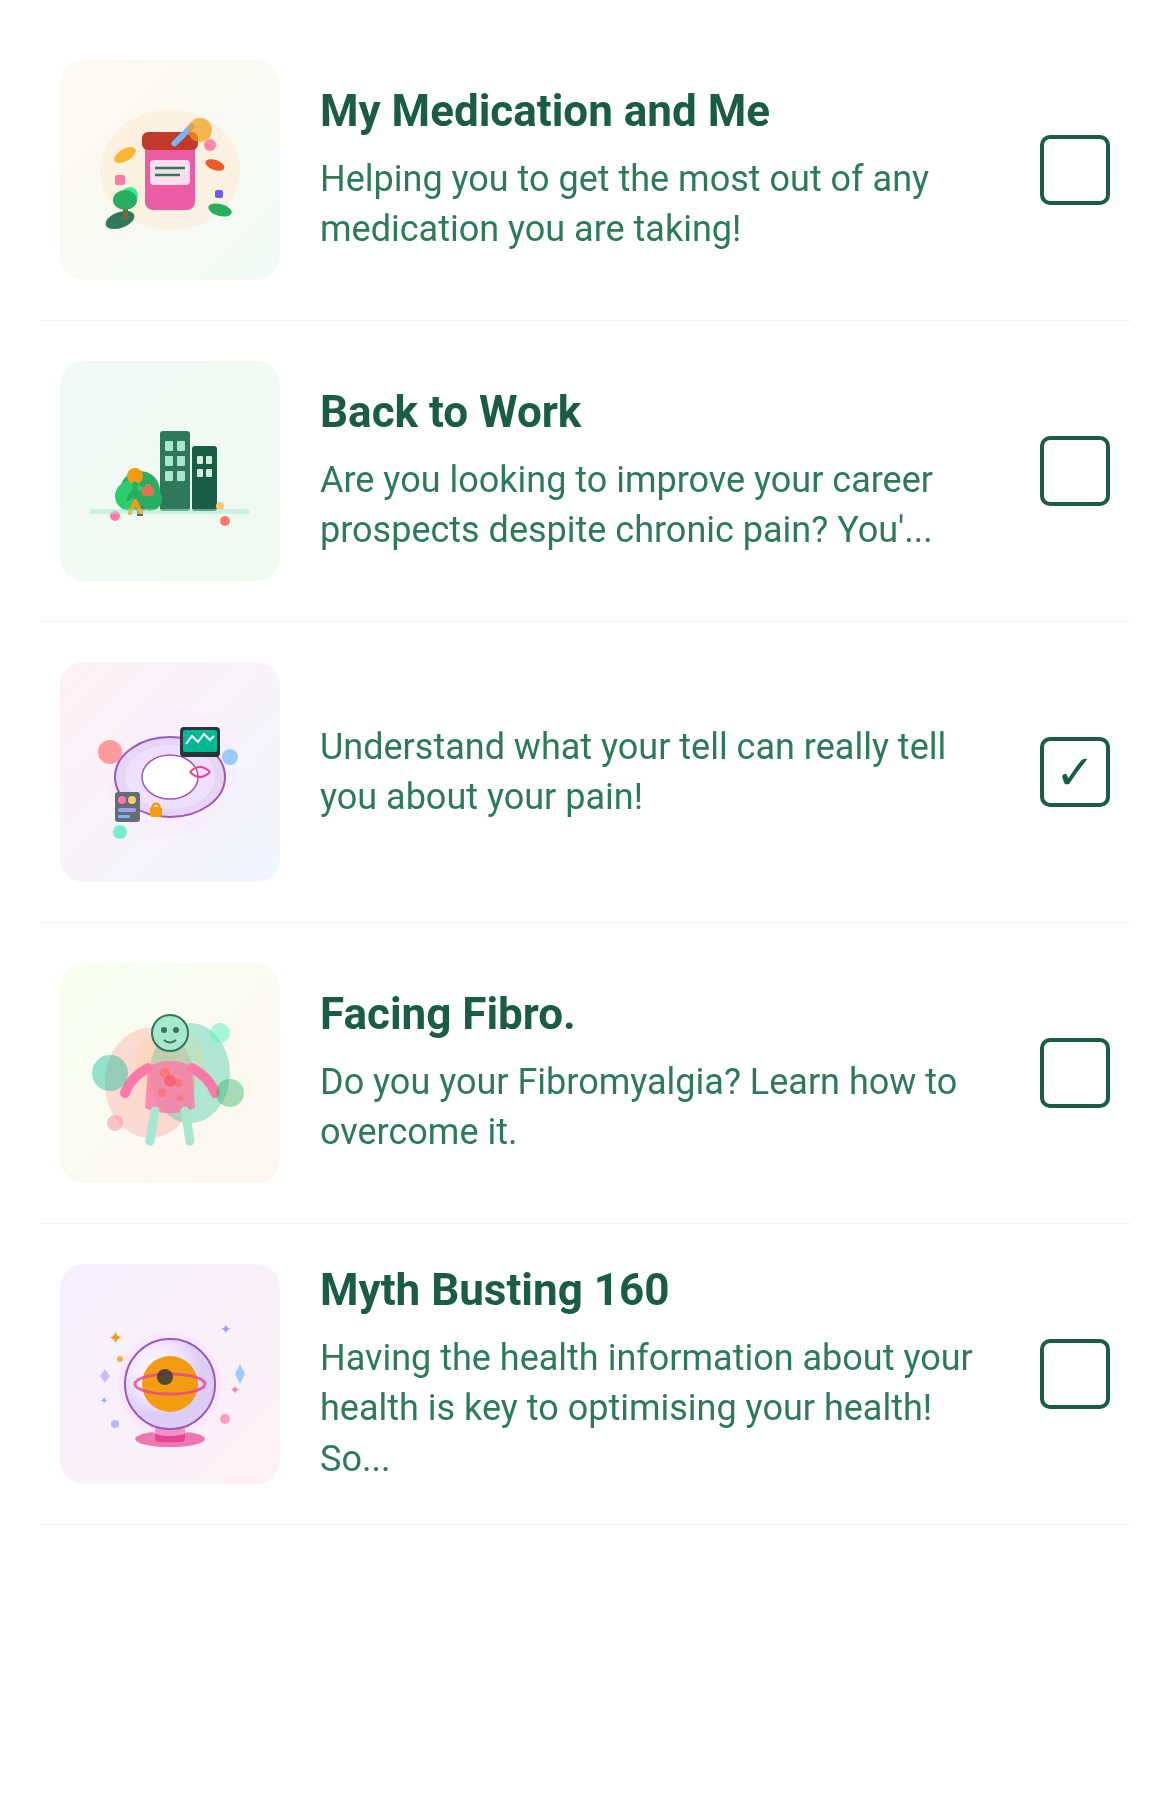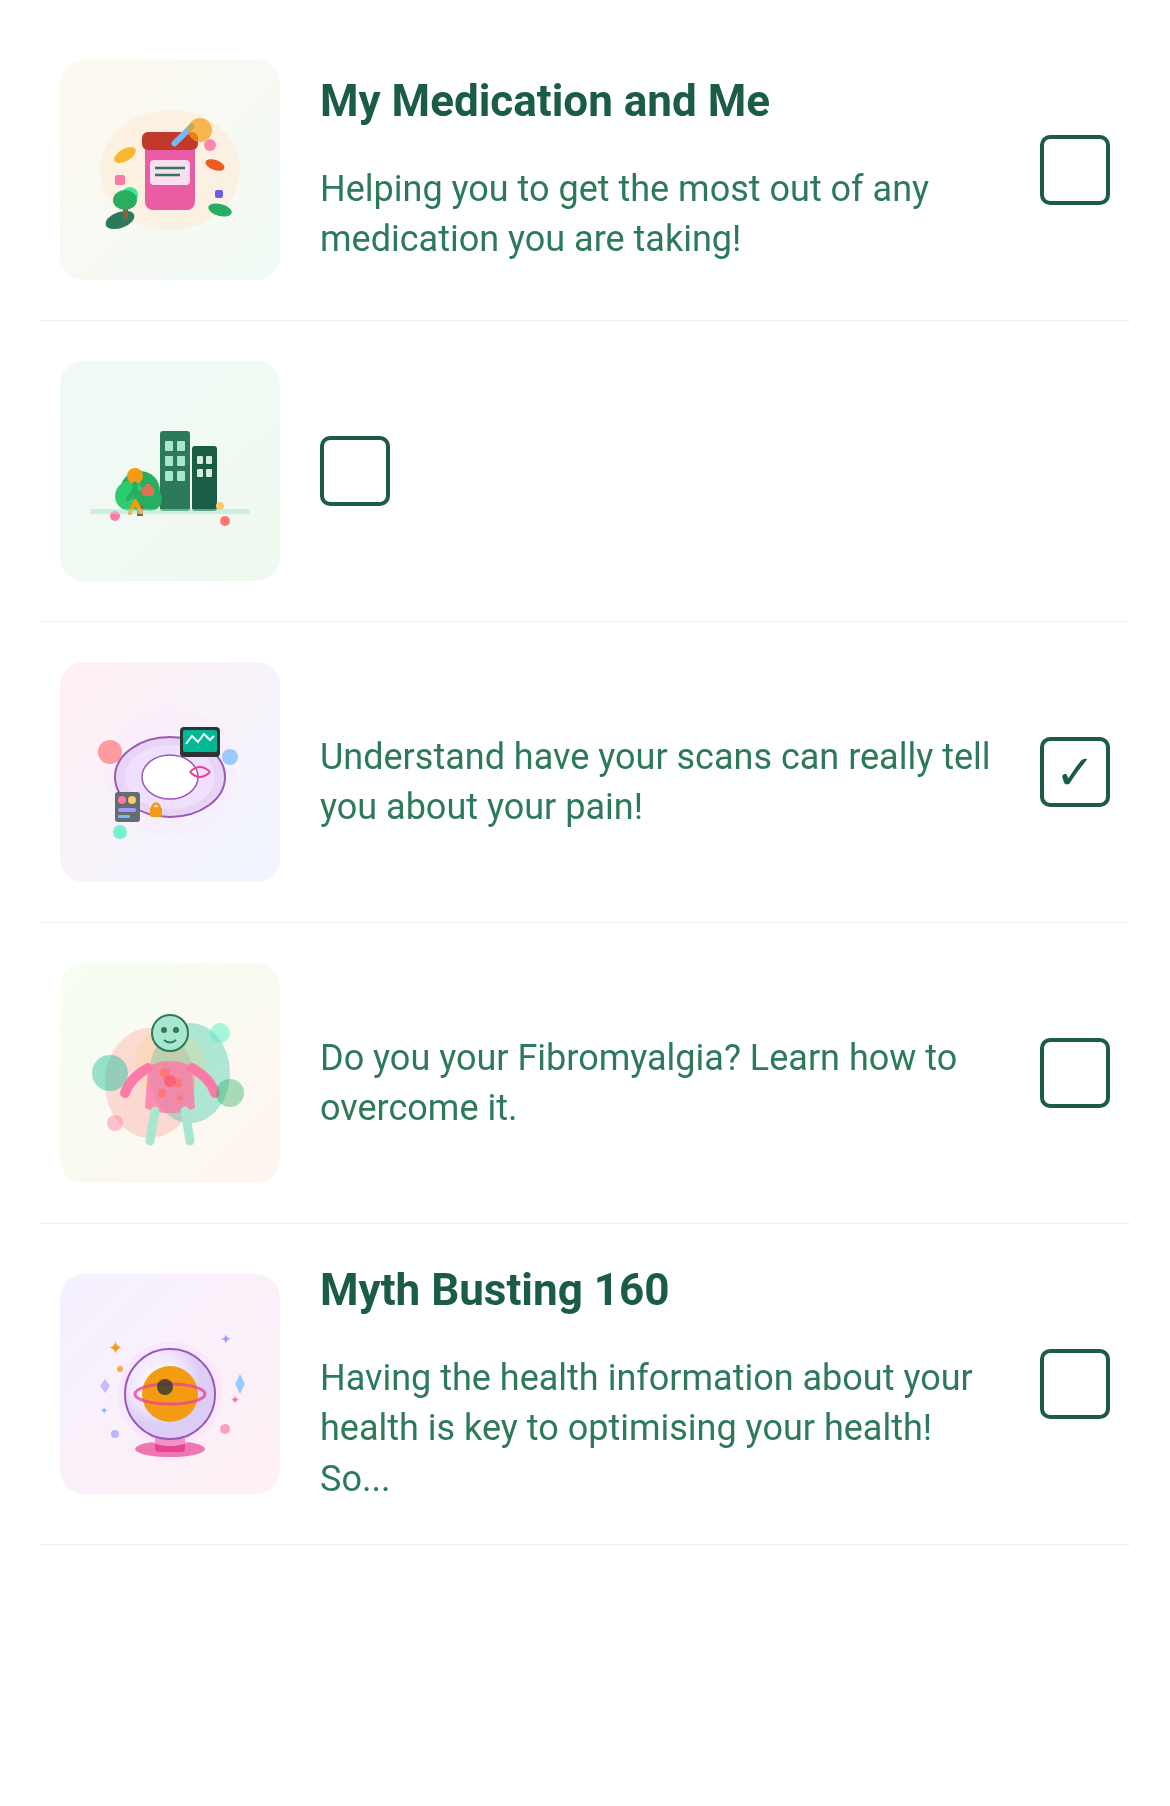--- a/index.html
+++ b/index.html
@@ -55,21 +55,20 @@
       font-size: 44px;
       font-weight: 700;
       color: #1a5c46;
       line-height: 1.2;
     }
 
     .item-description {
       font-size: 36px;
       color: #2d7a5a;
       line-height: 1.4;
-      margin-top: 20px;
     }
 
     .item-checkbox {
       width: 70px;
       height: 70px;
       border: 4px solid #1a5c46;
       border-radius: 10px;
       flex-shrink: 0;
       display: flex;
       align-items: center;
@@ -192,20 +191,24 @@
     <rect x="52" y="96" width="12" height="9" rx="2" fill="#e17055"></rect>
     <rect x="55" y="93" width="6" height="4" rx="1" fill="#e17055"></rect>
 
     <circle cx="25" cy="125" r="5" fill="#fd79a8"></circle>
     <circle cx="130" cy="115" r="4" fill="#fdcb6e"></circle>
     <circle cx="135" cy="130" r="5" fill="#ff7675"></circle>
 
     <rect x="0" y="118" width="160" height="5" rx="2" fill="#a8e6cf" opacity="0.5"></rect>
   </svg>
     </div>
+    <div class="item-content">
+      <div class="item-title">Back to Work</div>
+      <div class="item-description">Are you looking to improve your career prospects despite chronic pain? You'...</div>
+    </div>
     <div class="item-checkbox ">
       
     </div>
   </div>
     <div class="list-item">
     <div class="item-image img-scanning">
       <svg width="160" height="160" viewBox="0 0 160 160" xmlns="http://www.w3.org/2000/svg">
 
     <circle cx="80" cy="80" r="65" fill="#f8e8ff" opacity="0.3"></circle>
 
@@ -229,21 +232,21 @@
 
     <circle cx="20" cy="60" r="12" fill="#ff7675" opacity="0.7"></circle>
     <circle cx="140" cy="65" r="8" fill="#74b9ff" opacity="0.7"></circle>
     <circle cx="30" cy="140" r="7" fill="#55efc4" opacity="0.8"></circle>
 
     <path d="M100 80 Q110 70 120 80" fill="none" stroke="#e84393" stroke-width="2"></path>
     <path d="M100 80 Q110 90 120 80" fill="none" stroke="#e84393" stroke-width="2"></path>
   </svg>
     </div>
     <div class="item-content">
-      <div class="item-description">Understand have your scans can really tell you about your pain!</div>
+      <div class="item-description">Understand what your tell can really tell you about your pain!</div>
     </div>
     <div class="item-checkbox checked">
       <span class="checkmark">✓</span>
     </div>
   </div>
     <div class="list-item">
     <div class="item-image img-fibro">
       <svg width="160" height="160" viewBox="0 0 160 160" xmlns="http://www.w3.org/2000/svg">
 
     <ellipse cx="60" cy="90" rx="45" ry="55" fill="#ff7675" opacity="0.25"></ellipse>
@@ -270,20 +273,21 @@
     <circle cx="86" cy="37" r="3" fill="#2d7a5a"></circle>
     <path d="M74 47 Q80 52 86 47" fill="none" stroke="#2d7a5a" stroke-width="2"></path>
 
     <circle cx="20" cy="80" r="18" fill="#00b894" opacity="0.4"></circle>
     <circle cx="140" cy="100" r="14" fill="#27ae60" opacity="0.4"></circle>
     <circle cx="130" cy="40" r="10" fill="#55efc4" opacity="0.5"></circle>
     <circle cx="25" cy="130" r="8" fill="#ff6b9d" opacity="0.4"></circle>
   </svg>
     </div>
     <div class="item-content">
+      <div class="item-title">Facing Fibro.</div>
       <div class="item-description">Do you your Fibromyalgia? Learn how to overcome it.</div>
     </div>
     <div class="item-checkbox ">
       
     </div>
   </div>
     <div class="list-item">
     <div class="item-image img-myth">
       <svg width="160" height="160" viewBox="0 0 160 160" xmlns="http://www.w3.org/2000/svg">
 

